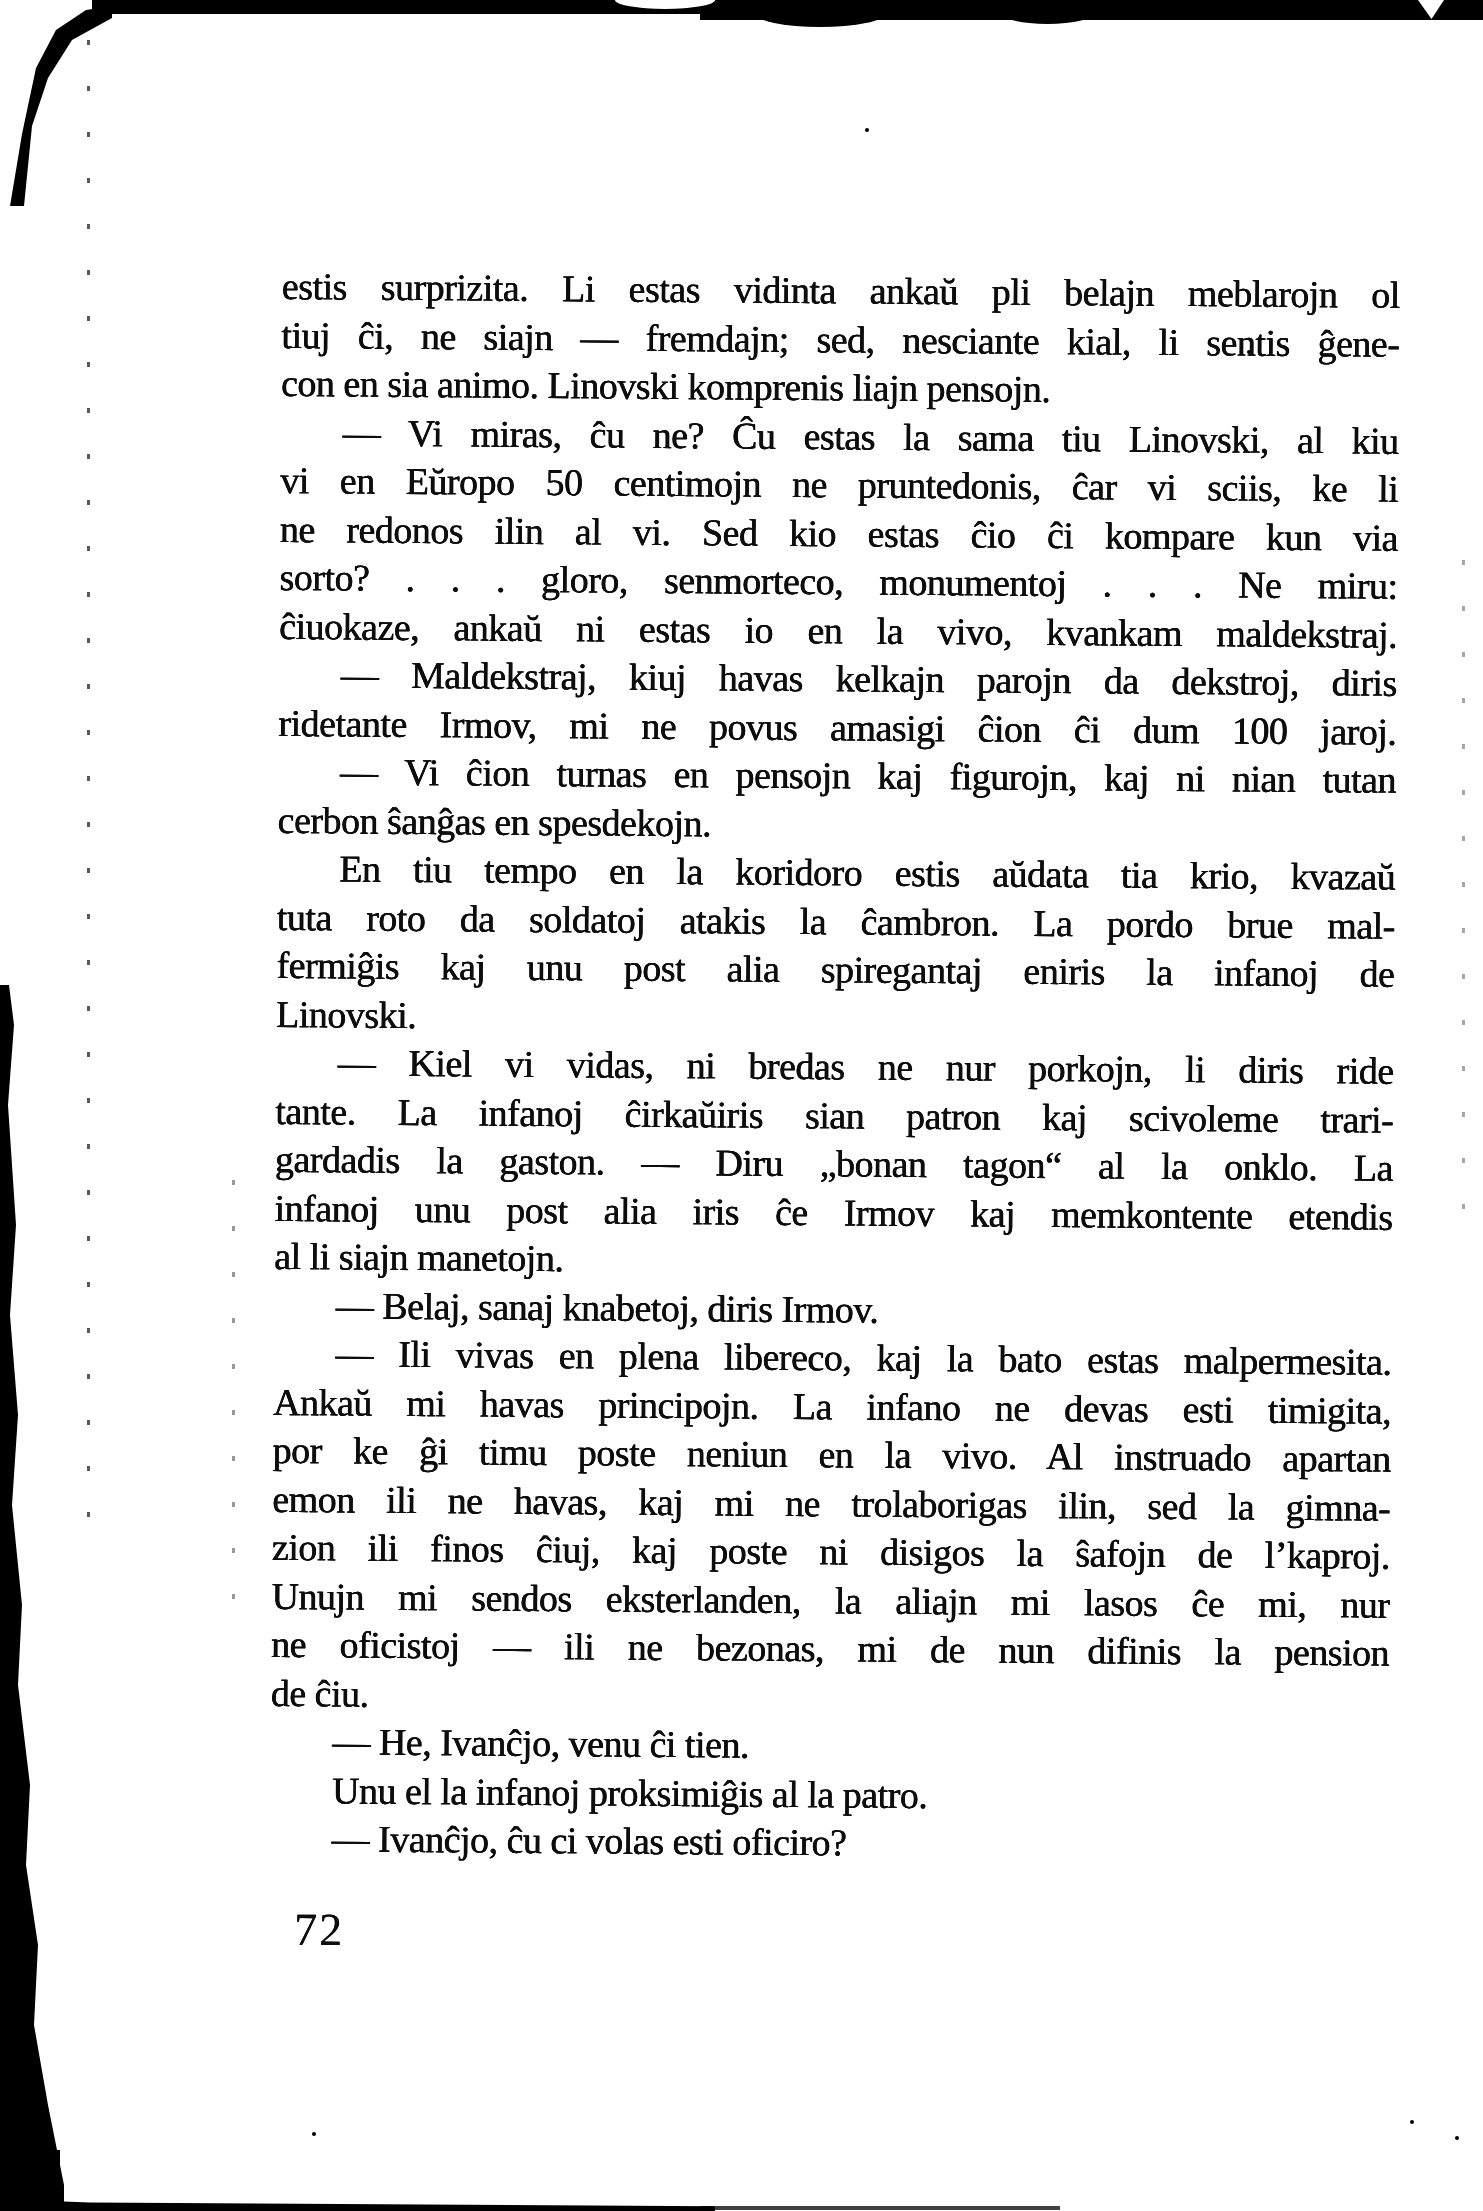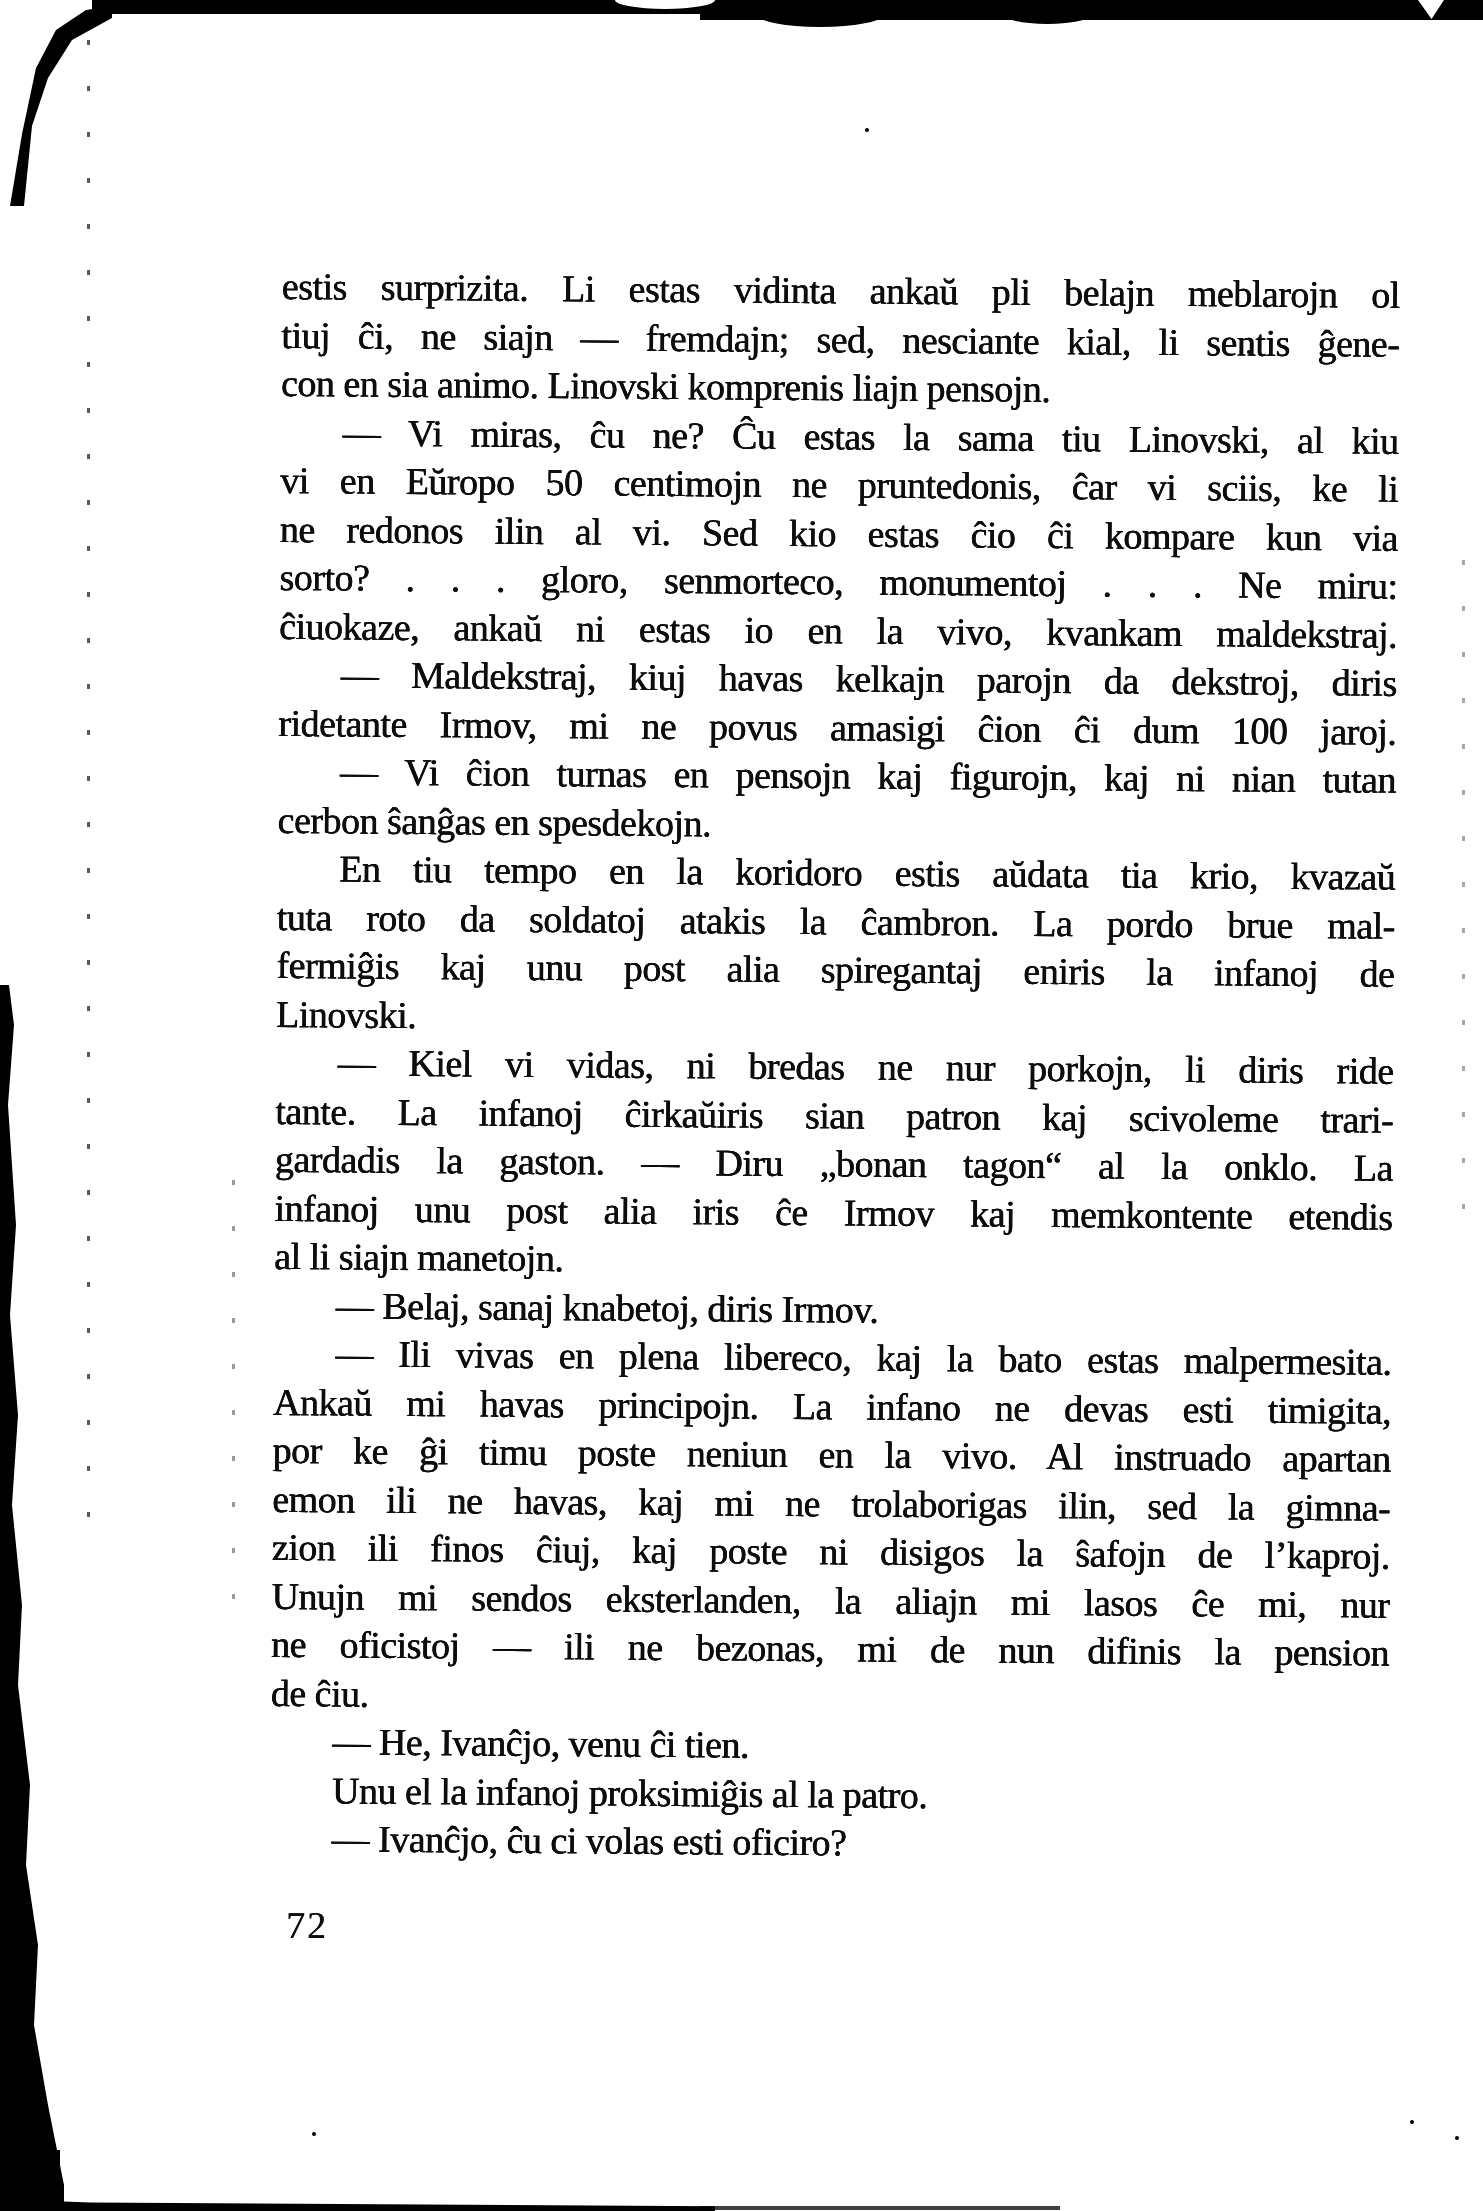--- a/index.html
+++ b/index.html
@@ -12,22 +12,22 @@
   .textblock{
     position:absolute;left:282px;top:262px;width:1118px;
     transform:rotate(0.45deg);transform-origin:0 0;
     font-size:38px;line-height:48.5px;letter-spacing:-0.5px;
     text-shadow:0.35px 0 currentColor,-0.2px 0 currentColor;
   }
   .line{text-align:left;white-space:normal;}
   .line.just{text-align:justify;text-align-last:justify;}
   .line.indent{padding-left:62px;}
   .pagenum{
-    position:absolute;left:286px;top:1903px;
-    font-size:38px;letter-spacing:2px;
+    position:absolute;left:294px;top:1903px;
+    font-size:46px;letter-spacing:2px;
     text-shadow:0.4px 0 currentColor;
     transform:rotate(0.3deg);
   }
   
   .art{position:absolute;background:#000;pointer-events:none;}
   .art.white{background:#fff;}
   .dots{position:absolute;width:3px;pointer-events:none;
     background-image:repeating-linear-gradient(to bottom,#000 0 5px,transparent 5px 46px);}
   .dot{position:absolute;width:4px;height:4px;background:#000;border-radius:50%;pointer-events:none;}
 </style>

